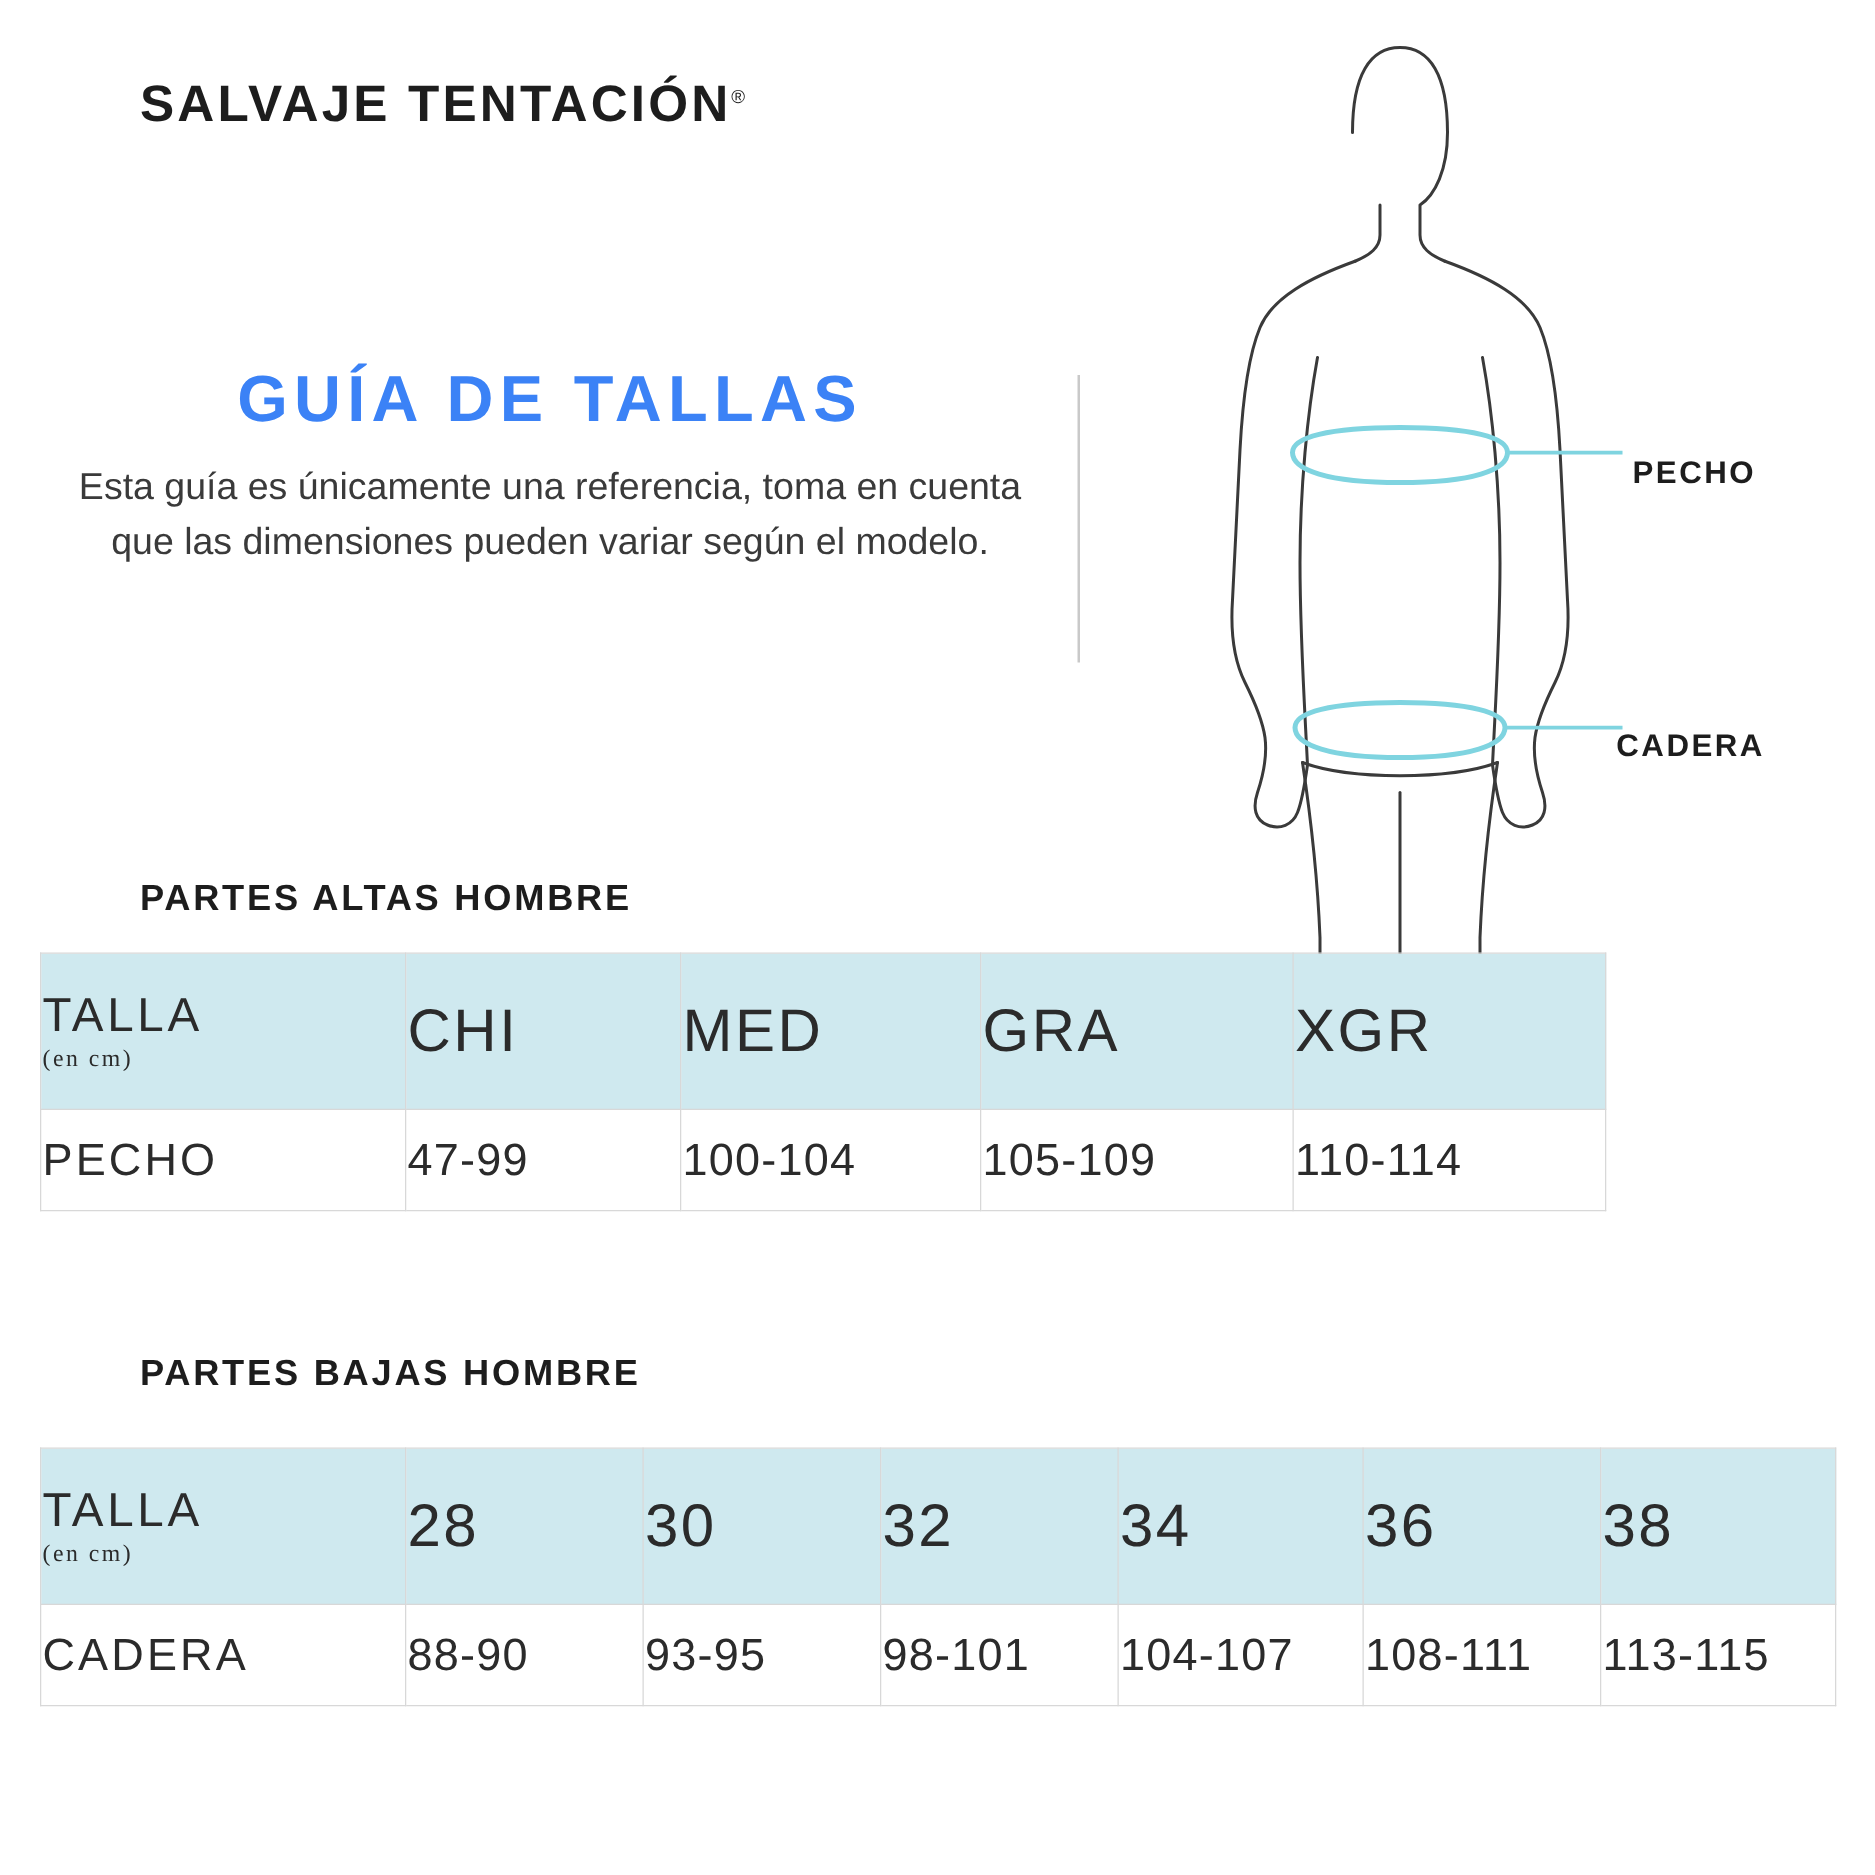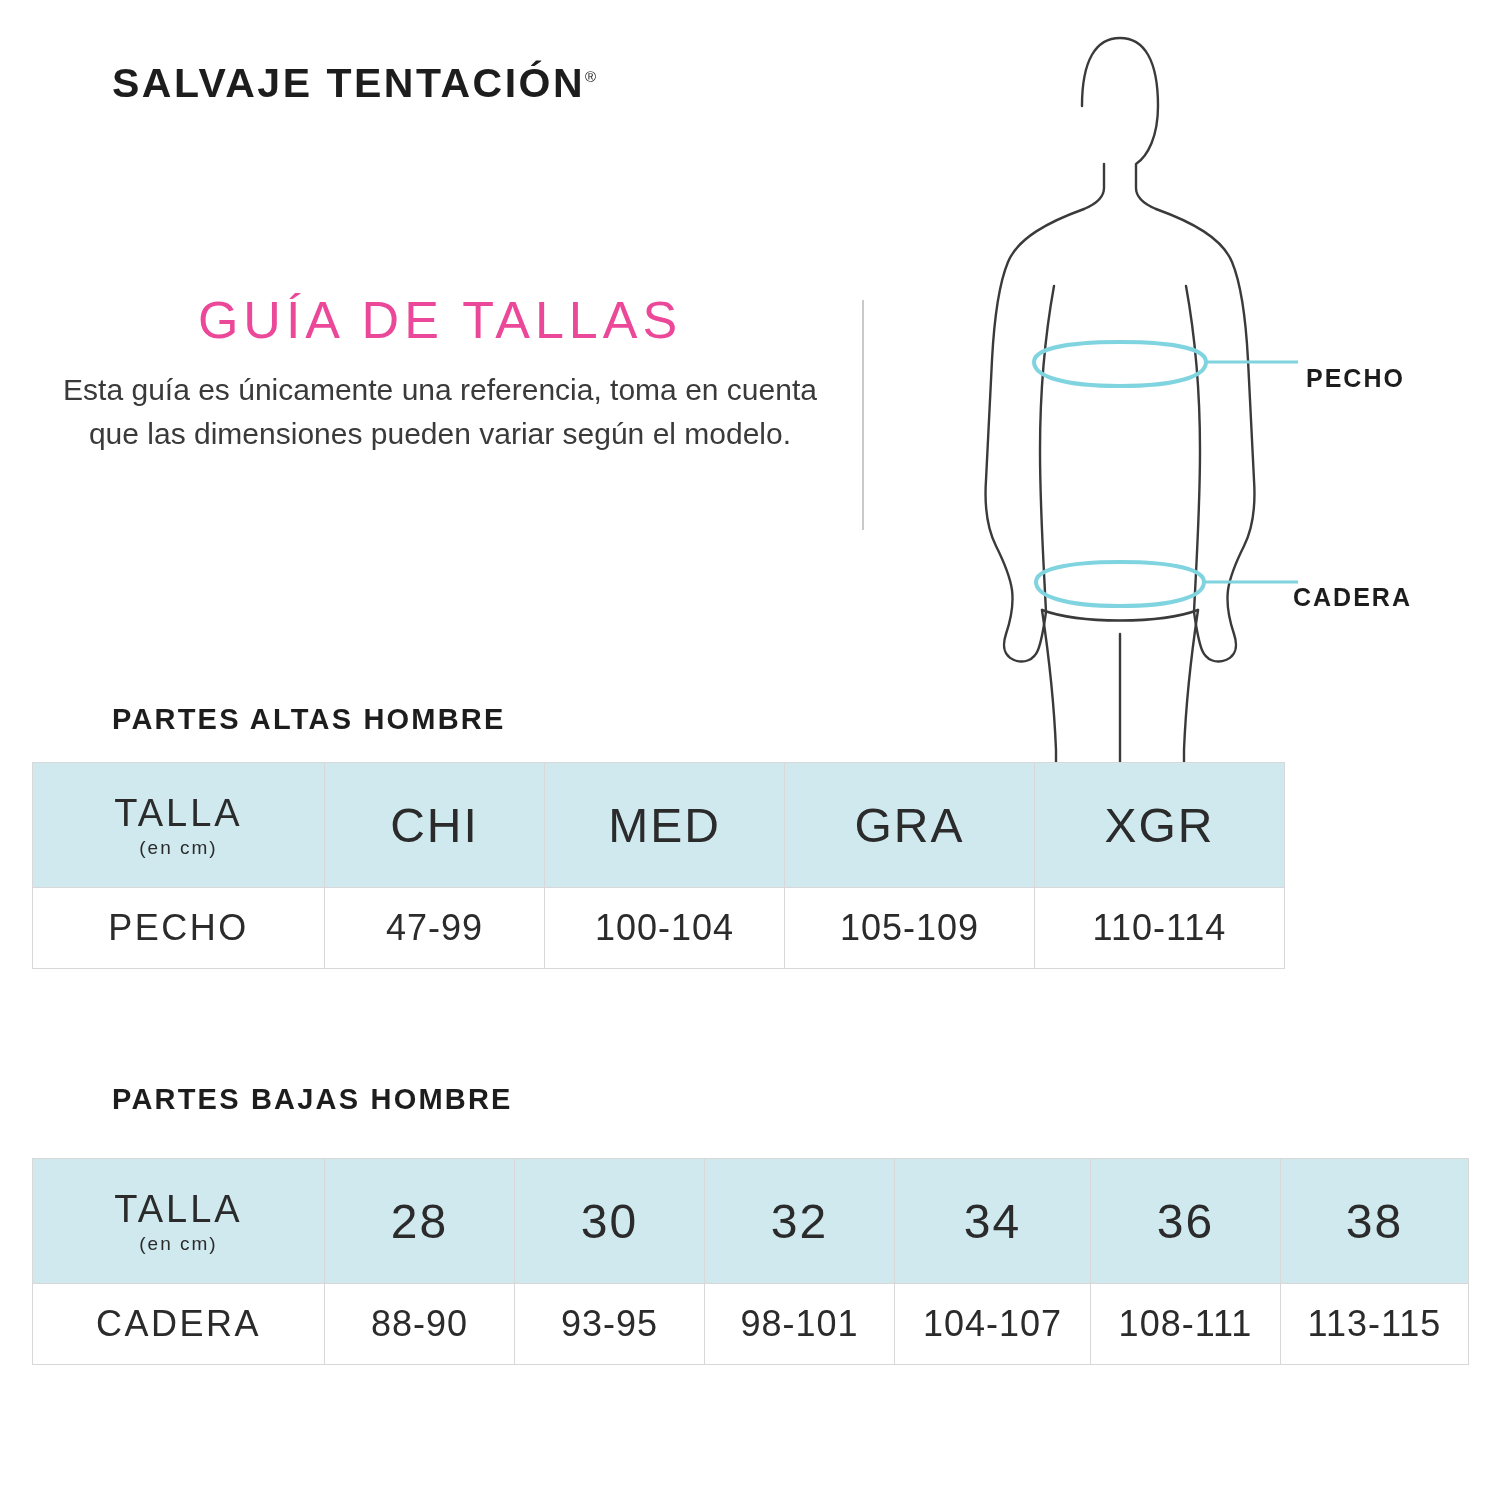--- a/index.html
+++ b/index.html
@@ -37,23 +37,23 @@
   .intro {
     position: absolute;
     left: 60px;
     top: 290px;
     width: 760px;
     text-align: center;
   }
   .intro h1 {
     margin: 0 0 18px 0;
     font-size: 52px;
-    font-weight: 400;
+    font-weight: 700;
     letter-spacing: 5px;
-    color: #ec4899;
+    color: #3b82f6;
   }
   .intro p {
     margin: 0;
     font-size: 30px;
     line-height: 1.47;
     color: #3a3a3a;
     font-weight: 400;
     text-align: center;
   }
 
@@ -106,40 +106,41 @@
   #title-bajas { left: 112px; top: 1083px; }
 
   
   table {
     position: absolute;
     border-collapse: collapse;
     table-layout: fixed;
   }
   table td, table th {
     border: 1px solid #d8d8d8;
-    text-align: center;
+    text-align: left;
     font-weight: 400;
     color: #2b2b2b;
   }
   .head-cell {
     background: #cfe9ef;
     font-size: 48px;
     letter-spacing: 2px;
     height: 122px;
     font-weight: 500;
   }
   .head-cell.talla {
     font-size: 38px;
     letter-spacing: 3px;
   }
   .head-cell .sub {
     display: block;
     font-size: 19px;
     letter-spacing: 2px;
     margin-top: 2px;
+    font-family: Liberation Serif, serif;
   }
   .body-cell {
     background: #ffffff;
     font-size: 36px;
     height: 78px;
     letter-spacing: 1px;
   }
   .body-cell.rowlabel {
     letter-spacing: 2.5px;
   }

